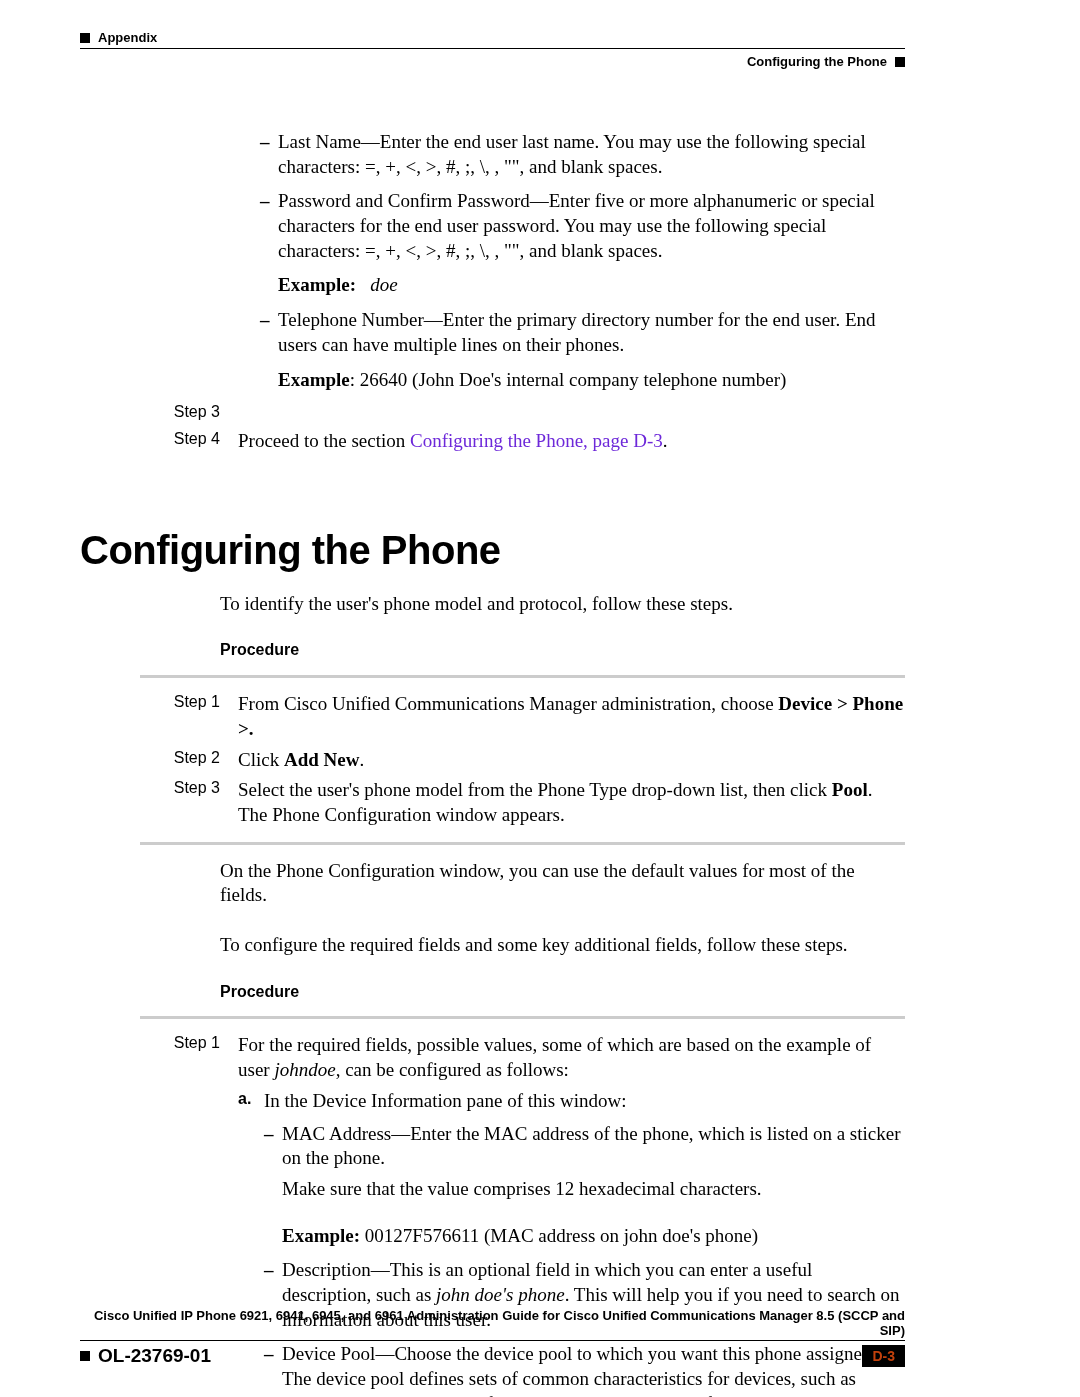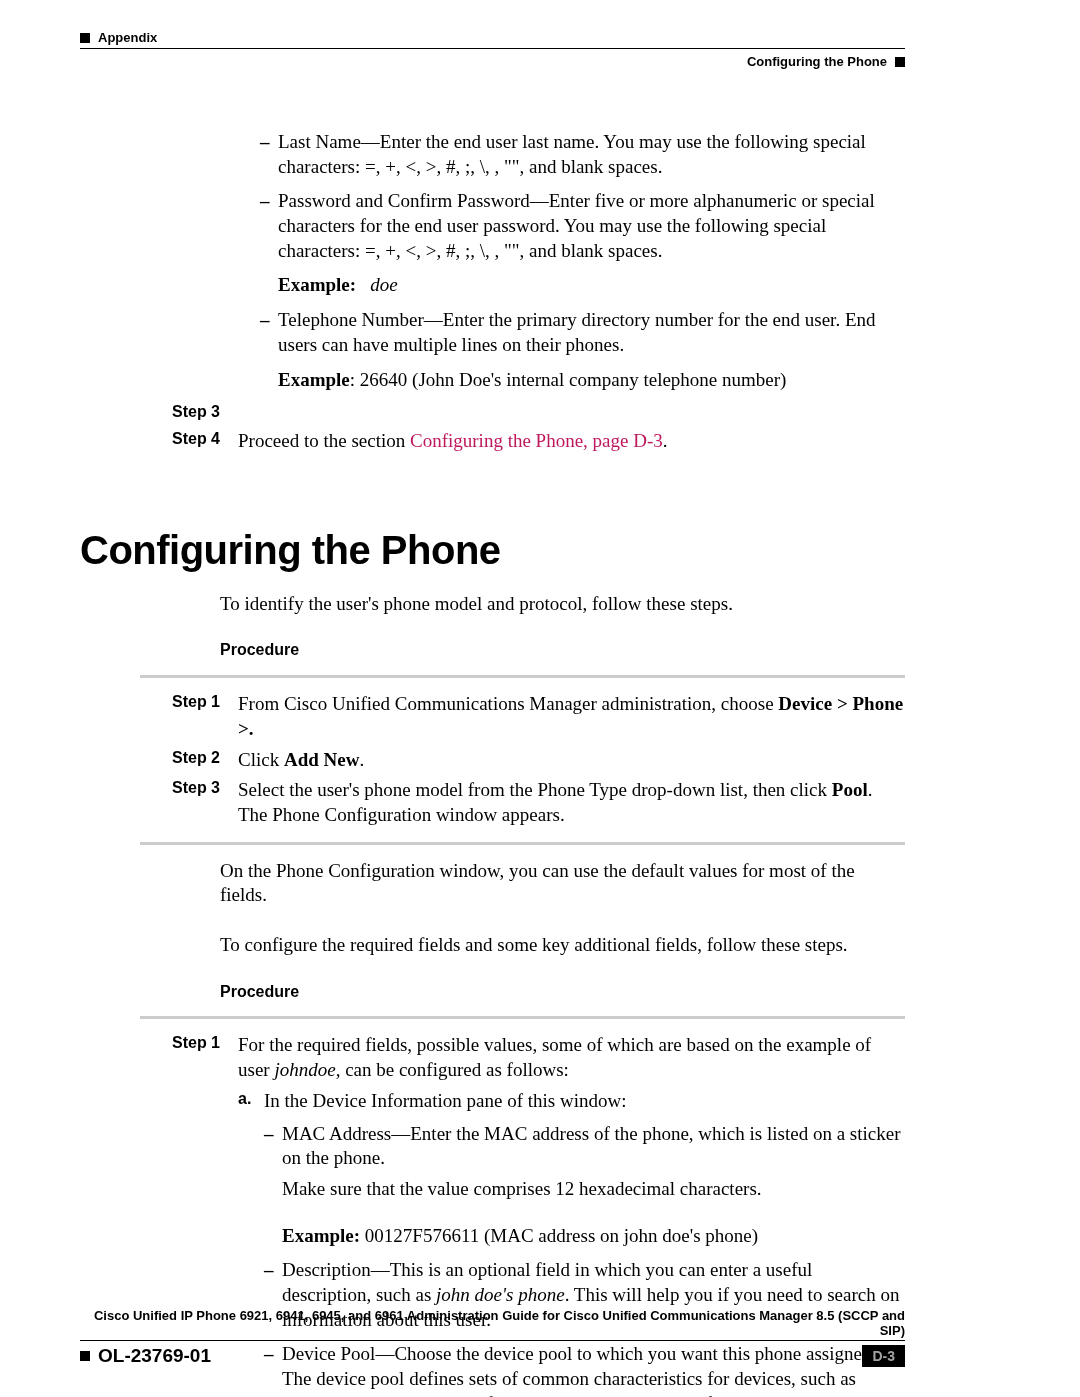--- a/index.html
+++ b/index.html
@@ -79,21 +79,21 @@
     margin-bottom: 10px;
   }
   .step-row {
     display: flex;
     margin-bottom: 6px;
   }
   .step-label {
     width: 140px;
     font-family: Arial, Helvetica, sans-serif;
     font-size: 16px;
-    font-weight: bold;
+    font-weight: normal;
     text-align: right;
     padding-right: 18px;
     flex-shrink: 0;
   }
   .step-content {
     flex: 1;
   }
   .h1 {
     font-family: Arial, Helvetica, sans-serif;
     font-size: 40px;
@@ -132,21 +132,21 @@
     left: 0;
     top: 0;
     font-weight: bold;
     font-family: Arial, Helvetica, sans-serif;
     font-size: 16px;
   }
   .inner-bullet-list .bullet-item {
     margin-left: 4px;
   }
   .link {
-    color: #be185d;
+    color: #6d28d9;
   }
   .bold { font-weight: bold; }
   .italic { font-style: italic; }
   .footer {
     position: absolute;
     left: 80px;
     right: 80px;
     bottom: 30px;
   }
   .footer-rule {
@@ -168,21 +168,21 @@
   .footer-left {
     display: flex;
     align-items: center;
     gap: 8px;
     font-family: Arial, Helvetica, sans-serif;
     font-size: 19px;
     font-weight: bold;
   }
   .page-num {
     background: #000;
-    color: #a3a3a3;
+    color: #c2410c;
     font-family: Arial, Helvetica, sans-serif;
     font-size: 14px;
     font-weight: bold;
     padding: 3px 10px;
   }
 </style>
 </head>
 <body>
 
 <div class="page">

